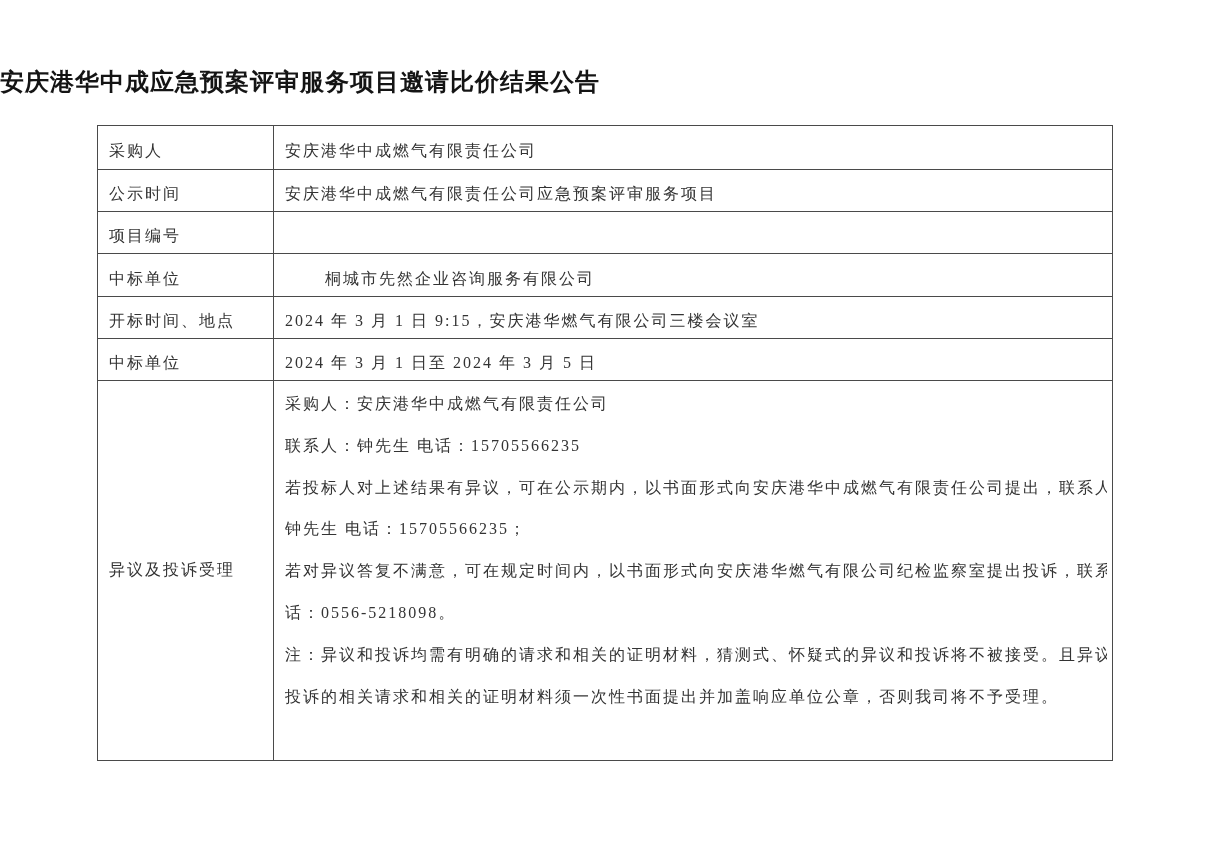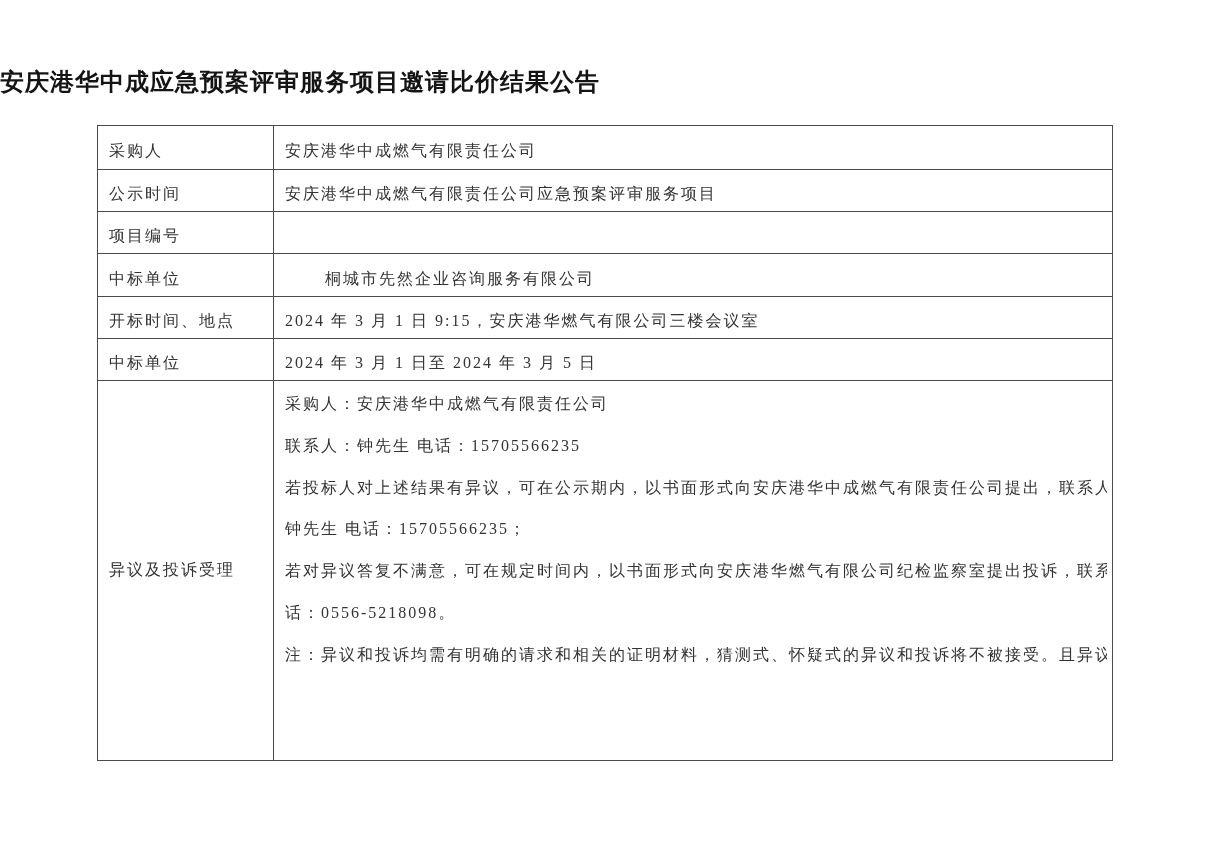--- a/index.html
+++ b/index.html
@@ -129,18 +129,19 @@
     <div class="tbl-row r-big">
       <div class="cell-label">异议及投诉受理</div>
       <div class="cell-content">
         <div class="line">采购人：安庆港华中成燃气有限责任公司</div>
         <div class="line">联系人：钟先生 电话：15705566235</div>
         <div class="line">若投标人对上述结果有异议，可在公示期内，以书面形式向安庆港华中成燃气有限责任公司提出，联系人：</div>
         <div class="line">钟先生 电话：15705566235；</div>
         <div class="line">若对异议答复不满意，可在规定时间内，以书面形式向安庆港华燃气有限公司纪检监察室提出投诉，联系电</div>
         <div class="line">话：0556-5218098。</div>
         <div class="line">注：异议和投诉均需有明确的请求和相关的证明材料，猜测式、怀疑式的异议和投诉将不被接受。且异议和</div>
+        <div class="line">投诉的相关请求和相关的证明材料须一次性书面提出并加盖响应单位公章，否则我司将不予受理。</div>
       </div>
     </div>
 
   </div>
 
 </div>
 
 </body></html>

